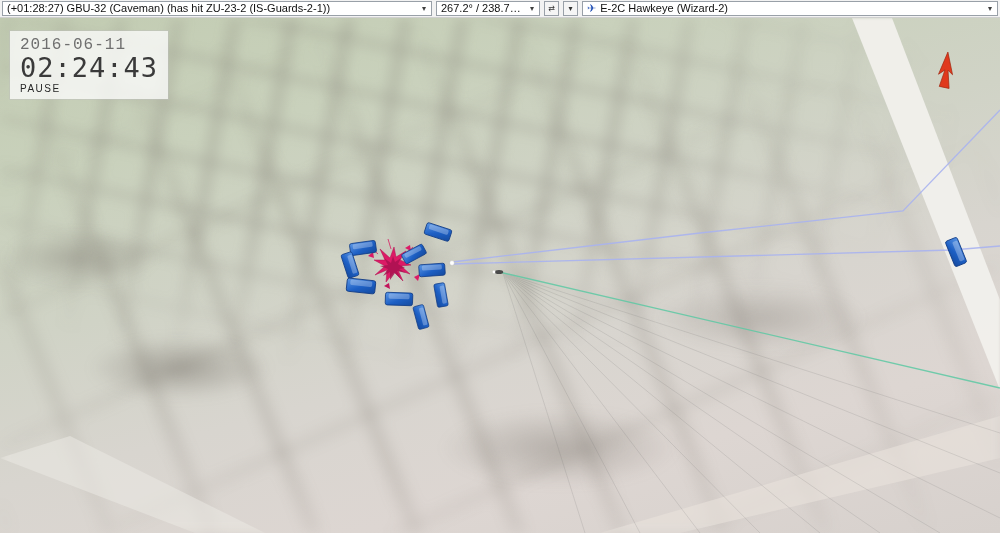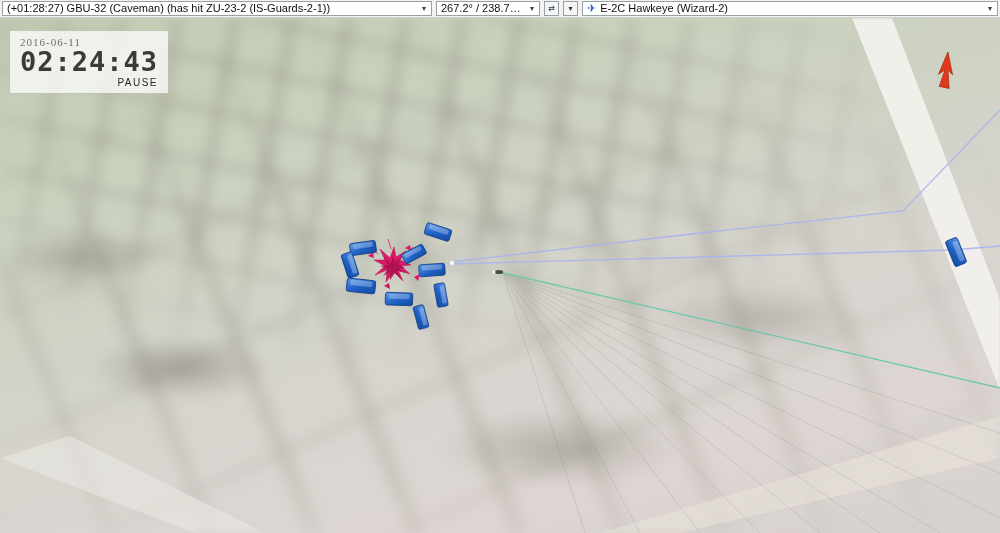--- a/index.html
+++ b/index.html
@@ -80,23 +80,23 @@
   }
   .overlay-svg { position:absolute; inset:0; }
 
   
   .time-hud {
     position:absolute; left:10px; top:13px; min-width:152px;
     background:rgba(252,252,252,.78);
     box-shadow:0 0 0 1px rgba(190,190,190,.4);
     padding:5px 10px 5px;
   }
-  .hud-date { font-family:Liberation Serif, serif; font-size:11px; color:#6f6f6f; letter-spacing:1px; }
-  .hud-time { font-family:"DejaVu Sans Mono", monospace; font-size:27px; color:#3a3a3a; letter-spacing:1px; line-height:1.05;font-weight:bold; }
-  .hud-status { font-size:10px; color:#262626; letter-spacing:1.5px; margin-top:1px;text-align:right; }
+  .hud-date { font-family:Liberation Mono, monospace; font-size:16px; color:#6f6f6f; letter-spacing:1px; }
+  .hud-time { font-family:"DejaVu Sans Mono", monospace; font-size:27px; color:#3a3a3a; letter-spacing:1px; line-height:1.05; }
+  .hud-status { font-size:10px; color:#262626; letter-spacing:1.5px; margin-top:1px; }
 </style>
 </head>
 <body>
 
 <div class="app">
 
   <div class="toolbar">
 
     <div class="combo event-combo">
       <span class="combo-text">(+01:28:27) GBU-32 (Caveman) (has hit ZU-23-2 (IS-Guards-2-1))</span>

